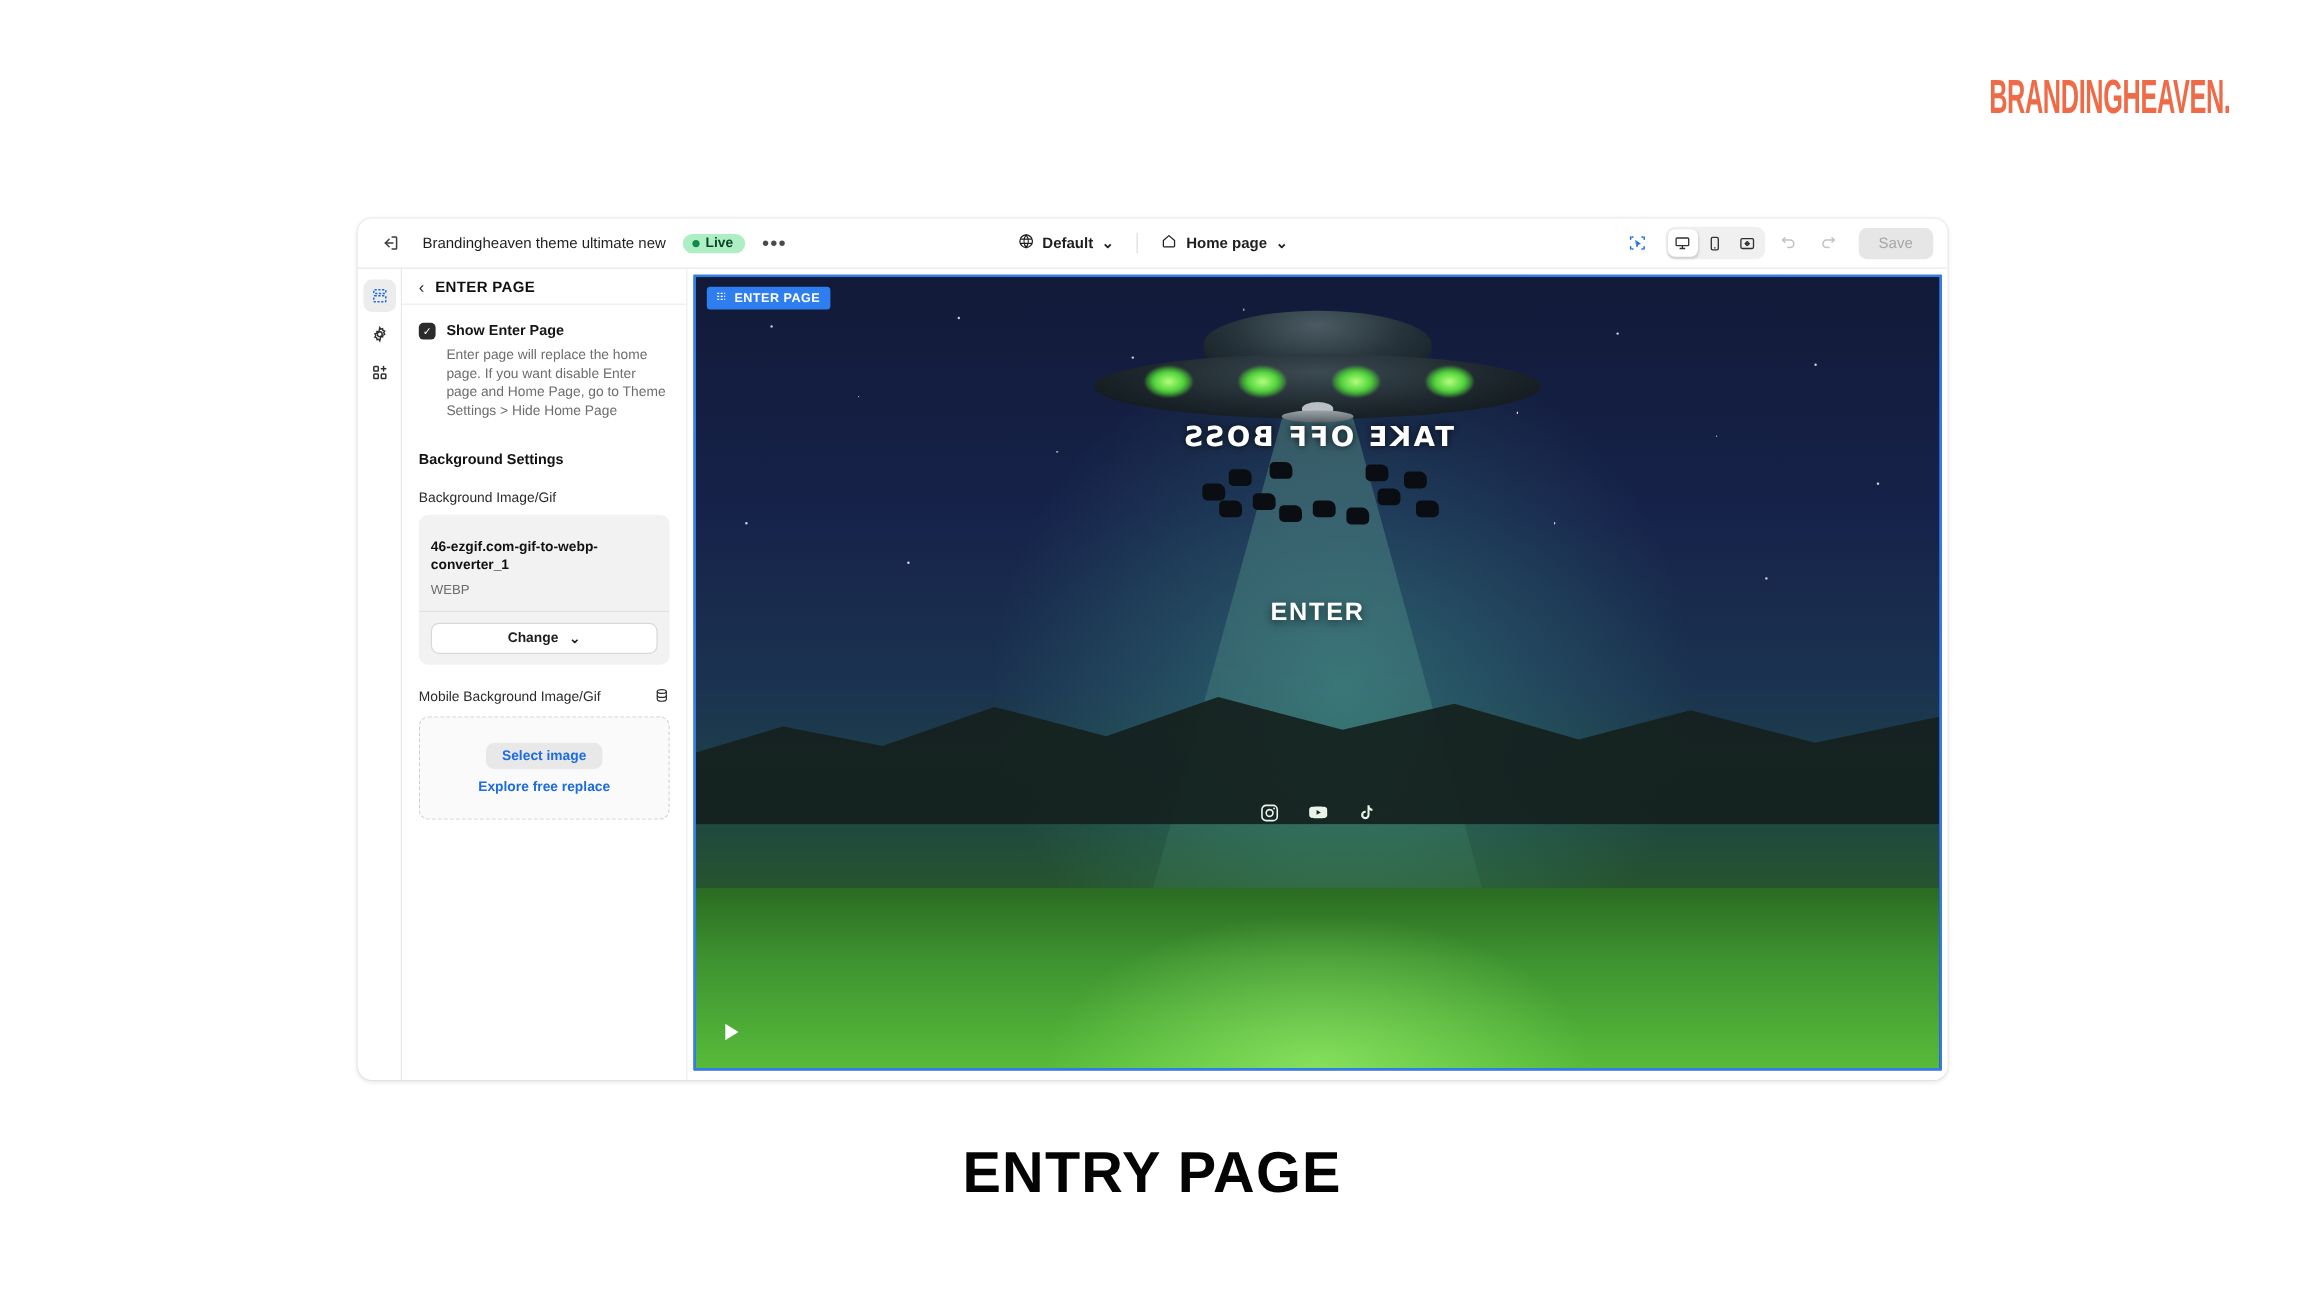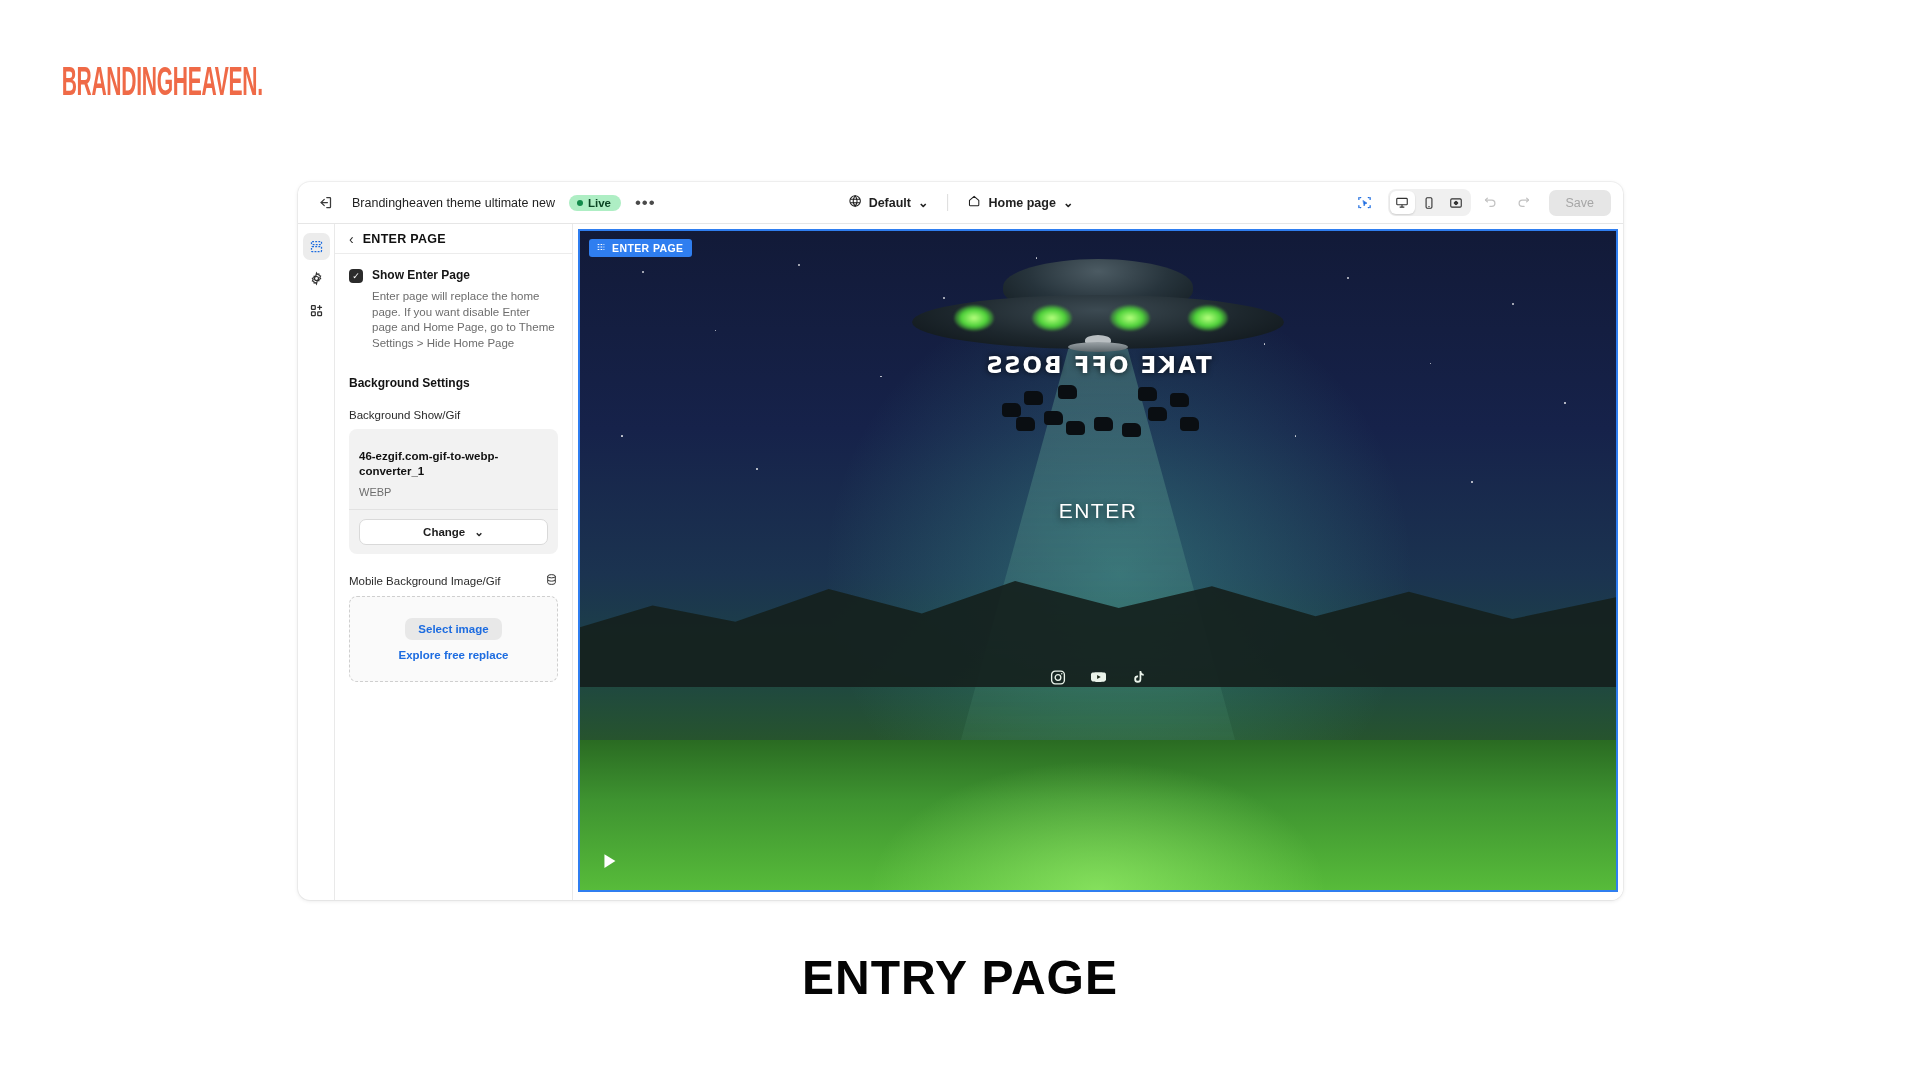--- a/index.html
+++ b/index.html
@@ -7,21 +7,21 @@
   body {
     background:#ffffff;
     font-family:"Liberation Sans", sans-serif;
     color:#1a1a1a;
     overflow:hidden;
   }
 
   
   .brand-wrap {
     width:100%;
-    display:flex; align-items:center; justify-content:flex-start;
+    display:flex; align-items:center; justify-content:flex-end;
     padding-top:62px;
   }
   .brand-logo {
     color:#ef6a47;
     font-family:"Liberation Sans Narrow","Liberation Sans", sans-serif;
     font-weight:bold;
     font-size:34px;
     letter-spacing:-0.5px;
     transform:scaleX(0.62) scaleY(1.18);
     transform-origin:center;
@@ -300,21 +300,21 @@
     white-space:nowrap;
   }
   .cows { position:absolute; left:50%; top:146px; transform:translateX(-50%); width:200px; height:52px; }
   .cow {
     position:absolute; width:19px; height:14px;
     background:#0a0e12; border-radius:4px 6px 4px 4px;
   }
 
   .enter-text {
     position:absolute; left:50%; top:268px; transform:translateX(-50%);
-    font-size:21px; font-weight:normal; color:#ffffff;
+    font-size:21px; font-weight:bold; color:#ffffff;
     letter-spacing:1.5px;
     text-shadow:0 2px 7px rgba(0,0,0,.55);
     text-align:right;
   }
 
   .socials {
     position:absolute; left:50%; top:437px; transform:translateX(-50%);
     display:flex; align-items:center; gap:23px;
     color:#eaf3ea;
   }
@@ -486,21 +486,21 @@
 
         <div class="chk-row">
           <span class="chk">✓</span>
           <span class="chk-label">Show Enter Page</span>
         </div>
         <div class="help-text">Enter page will replace the home page. If you want disable Enter page and Home Page, go to Theme Settings &gt; Hide Home Page</div>
 
         <div class="sec-title">Background Settings</div>
 
         <div class="field-label">
-          <span>Background Show/Gif</span>
+          <span>Background Image/Gif</span>
         </div>
 
         <div class="media-card">
           <div class="file-name">46-ezgif.com-gif-to-webp-converter_1</div>
           <div class="file-type">WEBP</div>
           <div class="card-foot">
             <button class="change-btn">
               <span>Change</span>
               <span>⌄</span>
             </button>

